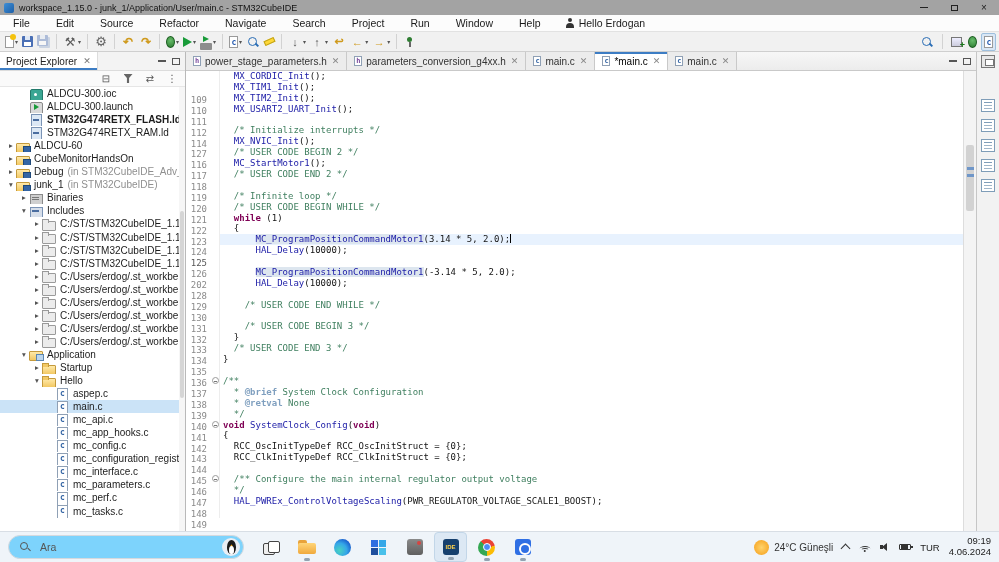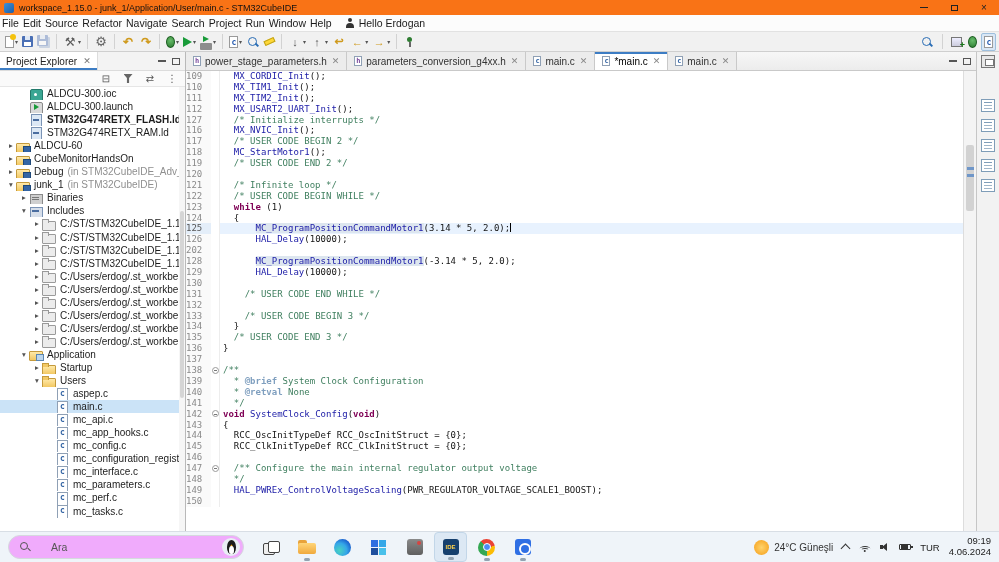--- a/index.html
+++ b/index.html
@@ -1,32 +1,32 @@
 <!DOCTYPE html>
 <html style="--kw: #7f0055; --cmt: #3f7f5f; --fn: #1a1aa6; --tag: #7f9fbf; --clbg: #e8f2fe; --occ: #dde6ef; --selbg: #cbe3f7;"><head>
 <meta charset="utf-8">
 <style>
   * { box-sizing: border-box; margin: 0; padding: 0; }
   html,body { width: 999px; height: 562px; overflow: hidden; }
   body { font-family: "Liberation Sans", sans-serif; background: #fff; }
   #screen { position: relative; width: 999px; height: 562px; display: flex; flex-direction: column; background: #fff; }
 
   
-  #titlebar { height: 15px; display: flex; align-items: center; padding-left: 4px; background: #f97316; font-size: 9px; color: #111; flex: none; }
+  #titlebar { height: 15px; display: flex; align-items: center; padding-left: 4px; background: #a3a3a3; font-size: 9px; color: #111; flex: none; }
   .app-ic { width: 10px; height: 10px; border-radius: 2px; background: linear-gradient(135deg,#3f8fd6,#1d5fa8); margin-right: 5px; flex: none; }
   #title { white-space: nowrap; }
   .win-controls { margin-left: auto; display: flex; height: 15px; }
   .winbtn { width: 30px; height: 15px; display: flex; align-items: center; justify-content: center; }
   .ic-min { width: 8px; height: 1px; background: #222; }
   .ic-max { width: 7px; height: 6px; border: 1px solid #222; }
   .ic-close { font-size: 10px; color: #222; line-height: 1; }
 
   
   #menubar { height: 16px; display: flex; align-items: center; background: #fcfcfc; font-size: 10.5px; color: #1a1a1a; flex: none; }
-  .mi { padding: 0 2px; }
+  .mi { padding: 0 13px; }
   #account { display: flex; align-items: center; gap: 4px; margin-left: 12px; font-size: 10.5px; }
   .person-ic { width: 9px; height: 10px; position: relative; }
   .person-ic::before { content:""; position:absolute; left:2.5px; top:0; width:4px; height:4px; border-radius:50%; background:#333; }
   .person-ic::after { content:""; position:absolute; left:0.5px; top:4.5px; width:8px; height:5px; border-radius:4px 4px 0 0; background:#333; }
 
   
   #toolbar { height: 21px; background: #f1f1f1; border-top: 1px solid #e2e2e2; border-bottom: 1px solid #cfcfcf; display: flex; align-items: center; padding: 0 3px; flex: none; }
   #tb-left { display: flex; align-items: center; flex: 1; min-width: 0; }
   #tb-right { display: flex; align-items: center; gap: 2px; margin-left: auto; }
   .tbi { height: 18px; display: inline-flex; align-items: center; padding: 0 2px; border-radius: 2px; }
@@ -119,21 +119,21 @@
   .fdoc { width: 8px; height: 10px; background: #fff; border: 1px solid #8fa0b5; position: relative; margin-right: 4px; flex: none; }
   .fdoc i { position: absolute; left: 1px; top: 0px; font: bold 7px "DejaVu Sans Mono", monospace; font-style: normal; }
   .fdoc i.k-c { color: #3465a4; }
   .fdoc i.k-h { color: #7a4a9e; }
   .tclose { margin-left: 5px; color: #888; font-size: 9px; }
   .tabs-minmax { margin-left: auto; display: flex; align-items: center; gap: 6px; padding-right: 5px; }
 
   #editor-body { flex: 1; display: flex; min-height: 0; position: relative; font-family: "DejaVu Sans Mono", monospace; }
   #code { flex: 1; overflow: hidden; background: #fff; }
   .crow { display: flex; height: 10.9px; line-height: 10.9px; font-size: 9px; }
-  .ln { width: 25px; padding-right: 4px; color: #8a8a8a; background: #fafafa; flex: none; }
+  .ln { width: 25px; text-align: right; padding-right: 4px; color: #8a8a8a; background: #fafafa; flex: none; margin-top: 24px; }
   .fold { width: 9px; flex: none; background: #fff; border-right: 1px solid #ededed; position: relative; }
   .fm { position: absolute; left: 0.5px; top: 1.5px; width: 7px; height: 7px; border: 1px solid #9a9a9a; border-radius: 50%; background: #fff; }
   .fm::after { content:""; position:absolute; left:1px; top:2.5px; width:3.5px; height:1px; background:#777; }
   .ctext { flex: 1; white-space: pre; color: #141414; padding-left: 3px; }
   .crow.cur .ctext { background: var(--clbg,#e8f2fe); }
   .crow.cur .ln { background: #e4eef9; color: #555; }
   .tok-c { color: var(--cmt,#3f7f5f); }
   .tok-k { color: var(--kw,#7f0055); font-weight: bold; }
   .tok-fn { color: var(--fn,#1a1aa6); font-style: normal; }
   .tok-tag { color: var(--tag,#7f9fbf); font-weight: bold; font-style: normal; }
@@ -147,21 +147,21 @@
   
   #right-strip { width: 23px; flex: none; background: #f2f2f2; border-left: 1px solid #c6c6c6; display: flex; flex-direction: column; align-items: center; padding-top: 3px; gap: 7px; }
   .rsi { width: 14px; height: 13px; background: #fff; border: 1px solid #7f9db8; position: relative; }
   .rsi::after { content:""; position:absolute; left:2px; top:2px; width:8px; height:1px; background:#7f9db8; box-shadow:0 3px 0 #9fb6ca, 0 6px 0 #9fb6ca; }
   .rsi.restore { background: #e8e8e8; border-color: #777; }
   .rsi.restore::after { box-shadow:none; width:7px; height:5px; background:#fff; border:1px solid #777; left:3px; top:3px; }
   #right-strip .rsi:nth-child(2) { margin-top: 24px; }
 
   
   #taskbar { height: 31px; flex: none; background: #eff4f9; border-top: 1px solid #d8dee5; display: flex; align-items: center; padding: 0 6px 0 8px; position: relative; }
-  #search-box { width: 236px; height: 24px; border-radius: 12px; background: #f0abfc; border: 1px solid #d5d9de; display: flex; align-items: center; gap: 20px; padding: 0 3px 0 10px; flex: none; }
+  #search-box { width: 236px; height: 24px; border-radius: 12px; background: #7dd3fc; border: 1px solid #d5d9de; display: flex; align-items: center; gap: 9px; padding: 0 3px 0 10px; flex: none; }
   .mag { position: relative; width: 12px; height: 12px; flex: none; }
   .mag::before { content:""; position:absolute; left:1px; top:1px; width:6px; height:6px; border:1.4px solid #555; border-radius:50%; }
   .mag::after { content:""; position:absolute; left:8px; top:8px; width:4px; height:1.4px; background:#555; transform:rotate(45deg); }
   #search-text { flex: 1; font-size: 10.5px; color: #555; }
   .penguin { width: 18px; height: 18px; border-radius: 50%; background: #e9eef4; position: relative; overflow: hidden; flex: none; }
   .penguin::before { content:""; position:absolute; left:4.5px; top:2px; width:9px; height:14px; background:#1c1c1c; border-radius:50% 50% 45% 45%; }
   .penguin::after { content:""; position:absolute; left:6.5px; top:8px; width:5px; height:8px; background:#fff; border-radius:50% 50% 40% 40%; box-shadow:0 -3px 0 -1.5px #f2a71b; }
 
   #task-apps { display: flex; align-items: center; margin-left: 10px; gap: 3px; }
   .tslot { width: 33px; height: 30px; display: flex; align-items: center; justify-content: center; border-radius: 4px; position: relative; }
@@ -469,21 +469,21 @@
             <span class="tlabel">Application</span>
           </div>
           <div class="trow" style="padding-left: 32px;">
             <span class="arrow">▸</span>
             <span class="tic folder"></span>
             <span class="tlabel">Startup</span>
           </div>
           <div class="trow" style="padding-left: 32px;">
             <span class="arrow">▾</span>
             <span class="tic folder"></span>
-            <span class="tlabel">Users</span>
+            <span class="tlabel">Hello</span>
           </div>
           <div class="trow" style="padding-left: 45px;">
             <span class="arrow"></span>
             <span class="tic c"></span>
             <span class="tlabel">aspep.c</span>
           </div>
           <div class="trow sel" style="padding-left: 45px;">
             <span class="arrow"></span>
             <span class="tic c"></span>
             <span class="tlabel">main.c</span>
@@ -590,20 +590,25 @@
             </div>
             <div class="crow">
               <span class="ln">111</span>
               <span class="fold"></span>
               <span class="ctext">  <i class="tok-fn">MX_TIM2_Init</i>();</span>
             </div>
             <div class="crow">
               <span class="ln">112</span>
               <span class="fold"></span>
               <span class="ctext">  <i class="tok-fn">MX_USART2_UART_Init</i>();</span>
+            </div>
+            <div class="crow">
+              <span class="ln">114</span>
+              <span class="fold"></span>
+              <span class="ctext"></span>
             </div>
             <div class="crow">
               <span class="ln">127</span>
               <span class="fold"></span>
               <span class="ctext">  <span class="tok-c">/* Initialize interrupts */</span></span>
             </div>
             <div class="crow">
               <span class="ln">116</span>
               <span class="fold"></span>
               <span class="ctext">  <i class="tok-fn">MX_NVIC_Init</i>();</span>

